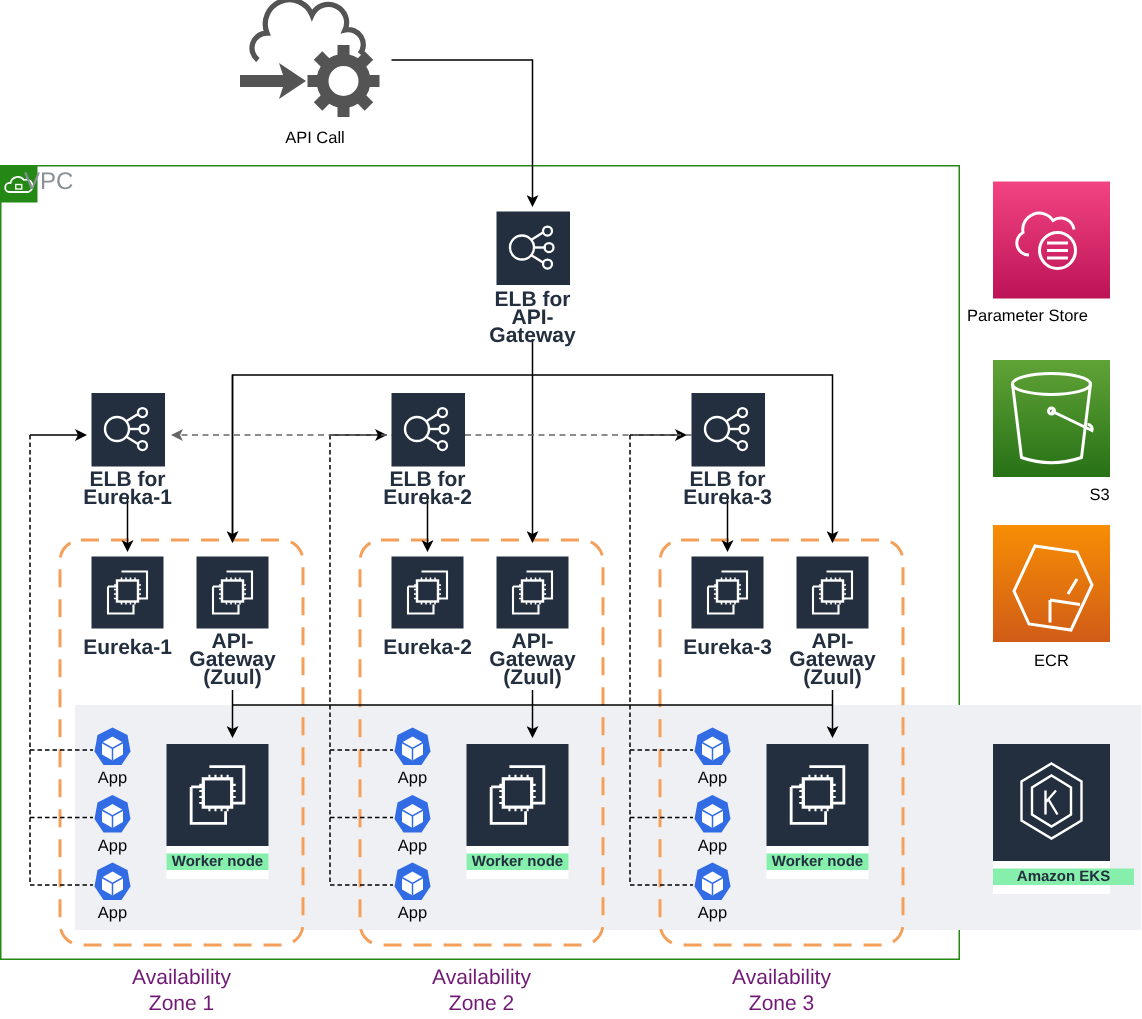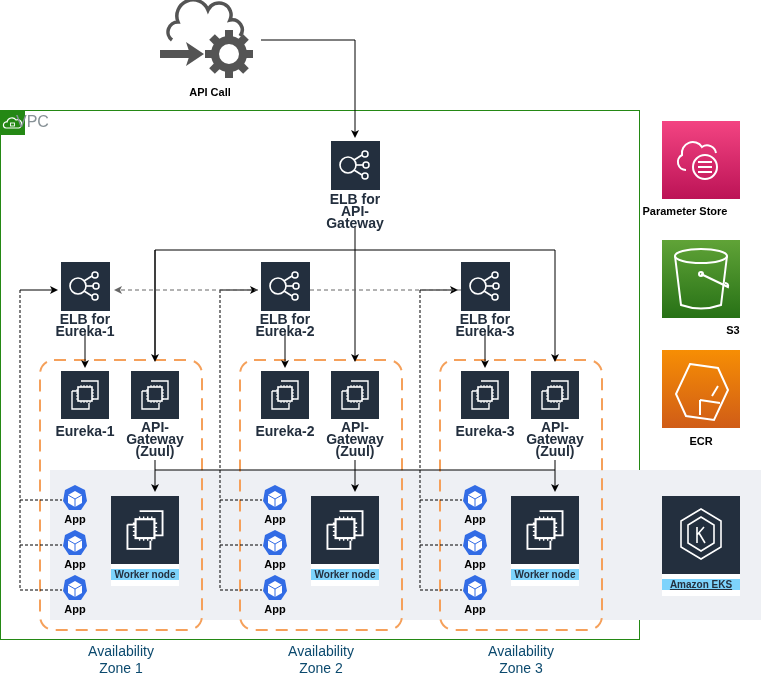--- a/index.html
+++ b/index.html
@@ -1,23 +1,23 @@
 <!DOCTYPE html>
 <html><head>
 <meta charset="utf-8">
 <style>
   html, body { margin:0; padding:0; background:#ffffff; }
   body { width:761px; height:679px; position:relative; overflow:hidden; font-family:"Liberation Sans", sans-serif; }
   svg.canvas { position:absolute; left:0; top:0; }
   .lbl { position:absolute; text-align:center; font-size:11px; color:#232f3e; line-height:13px; white-space:pre-line; }
   .lbl.bold { font-weight:bold; font-size:14px; line-height:12px; }
-  .lbl.plain { font-weight:bold; font-size:11px; color:#000; }
-  .az { position:absolute; color:#0c4a6e; font-size:14px; text-align:center; line-height:17px; white-space:pre-line; width:120px; }
+  .lbl.plain { font-weight:normal; font-size:11px; color:#000; }
+  .az { position:absolute; color:#701a75; font-size:14px; text-align:center; line-height:17px; white-space:pre-line; width:120px; }
   .vpc-lbl { position:absolute; left:16px; top:113px; font-size:16px; color:#879196; }
-  .capbox { position:absolute; background:#7dd3fc; text-align:center; font-size:10px; font-weight:bold; color:#232f3e; }
+  .capbox { position:absolute; background:#86efac; text-align:center; font-size:10px; font-weight:bold; color:#232f3e; }
 </style>
 </head>
 <body>
 
 <svg class="canvas" width="761" height="679" viewBox="0 0 761 679">
   <defs>
     <marker id="arr" markerWidth="8" markerHeight="8" refX="6" refY="4" orient="auto" markerUnits="userSpaceOnUse">
       <path d="M0,0 L8,4 L0,8 L2,4 Z" fill="#000"></path>
     </marker>
     <marker id="arrg" markerWidth="8" markerHeight="8" refX="6" refY="4" orient="auto" markerUnits="userSpaceOnUse">
@@ -234,13 +234,13 @@
 <div class="az" style="left:61px;top:643px;">Availability
 Zone 1</div>
 <div class="az" style="left:261px;top:643px;">Availability
 Zone 2</div>
 <div class="az" style="left:461px;top:643px;">Availability
 Zone 3</div>
 
 <div class="lbl plain" style="left:625px;top:205px;width:120px;">Parameter Store</div>
 <div class="lbl plain" style="left:641px;top:324px;width:120px;margin-left:32px;">S3</div>
 <div class="lbl plain" style="left:641px;top:435px;width:120px;">ECR</div>
-<div class="capbox" style="left:662px;top:579px;width:78px;text-decoration:underline;">Amazon EKS</div>
+<div class="capbox" style="left:662px;top:579px;width:94px;">Amazon EKS</div>
 
 </body></html>

